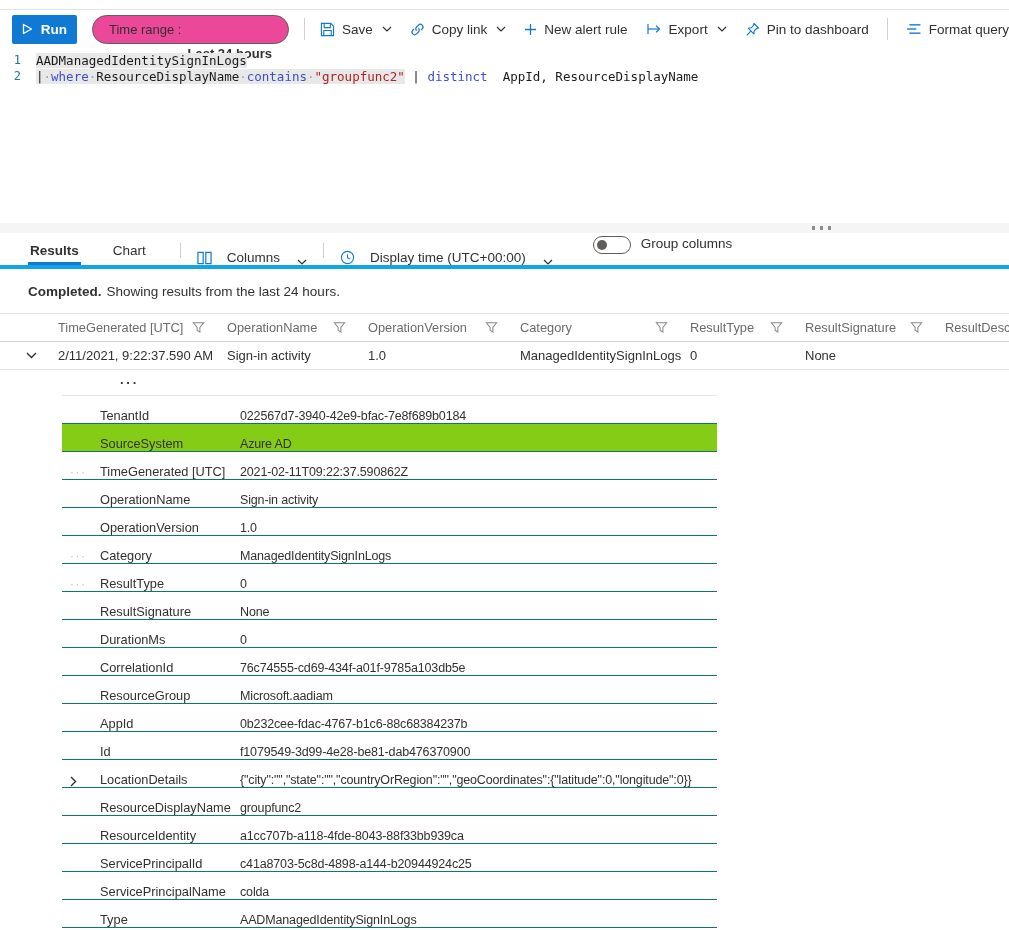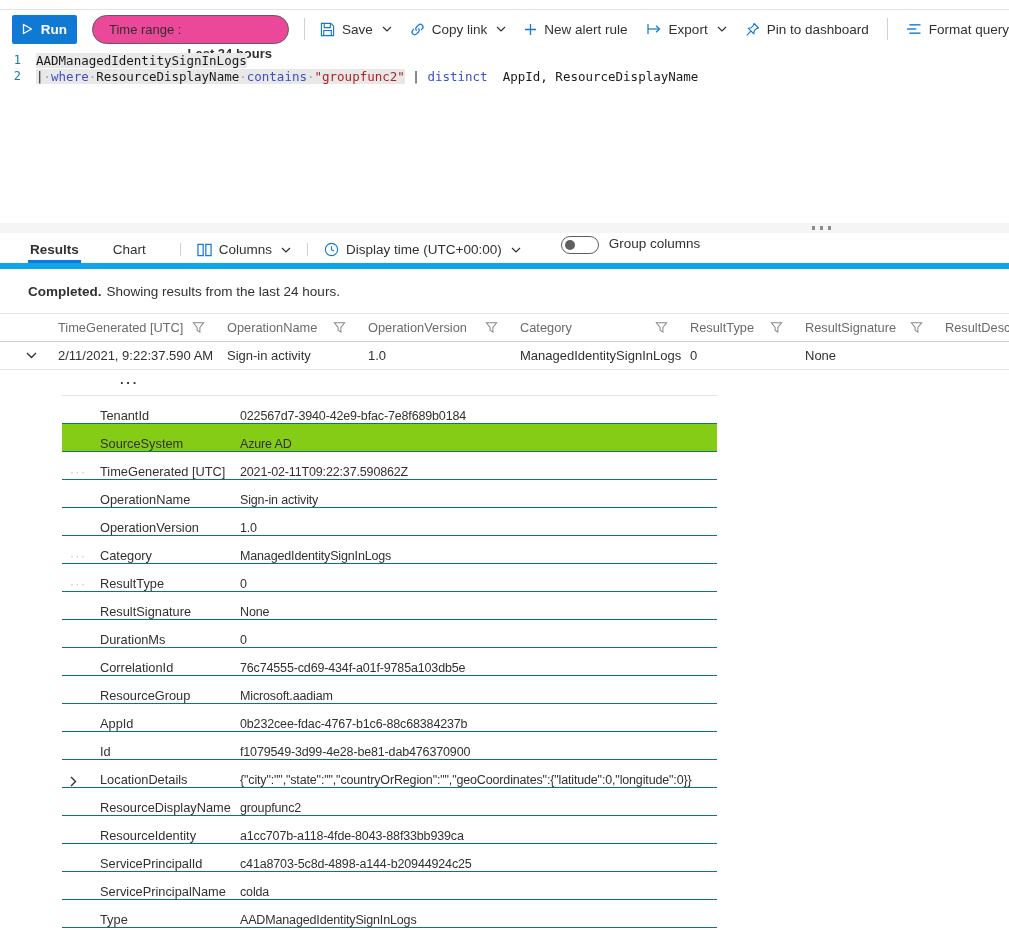--- a/index.html
+++ b/index.html
@@ -27,25 +27,25 @@
   .tk-str { color:#b22222; }
   .tk-ws { color:#9aa4b8; }
   .hl { background:#e8e8e8; }
 
   
   .splitter { position:absolute; top:223px; left:0; right:0; height:10px; background:#f5f5f5; cursor:row-resize; }
   .splitter .dots { position:absolute; left:812px; top:3px; display:flex; gap:5px; }
   .splitter .dots i { width:3px; height:4px; background:#8c8c8c; display:block; }
 
   
-  .tabs-row { position:absolute; top:236px; left:0; right:0; height:33px; display:flex; align-items:stretch; padding-left:28px; border-bottom:6px solid #0ea5e9; }
+  .tabs-row { position:absolute; top:236px; left:0; right:0; height:33px; display:flex; align-items:stretch; padding-left:28px; border-bottom:4px solid #0ea5e9; }
   .tab { display:flex; align-items:center; padding:0 2px; margin-right:30px; font-size:13.5px; border-bottom:3px solid transparent; padding-top:3px; cursor:pointer; }
   .tab.active { font-weight:600; border-bottom-color:#0f79d4; }
   .v-div { width:1px; background:#d2d0ce; margin:7px 16px 7px 2px; }
-  .small-btn { display:flex; align-items:center; gap:7px; background:none; border:none; font-family:inherit; font-size:13.5px; color:#323130; cursor:pointer; margin-right:14px; }
+  .small-btn { display:flex; align-items:flex-end; gap:15px; background:none; border:none; font-family:inherit; font-size:13.5px; color:#323130; cursor:pointer; margin-right:14px; }
   .toggle-wrap { display:flex; align-items:flex-start; gap:10px; margin-left:26px; font-size:13.5px; }
   .toggle { width:38px; height:18px; border:1px solid #605e5c; border-radius:10px; position:relative; background:#fff; cursor:pointer; flex:none; }
   .knob { position:absolute; left:3px; top:3px; width:10px; height:10px; border-radius:50%; background:#605e5c; }
 
   
   .status { position:absolute; top:269px; left:0; right:0; height:45px; display:flex; align-items:center; padding-left:28px; gap:5px; font-size:13.5px; border-bottom:1px solid #e6e4e2; }
   .status b { font-weight:700; }
 
   
   .grid { display:grid; grid-template-columns:58px 169px 141px 152px 170px 115px 140px 1fr; align-items:center; }

